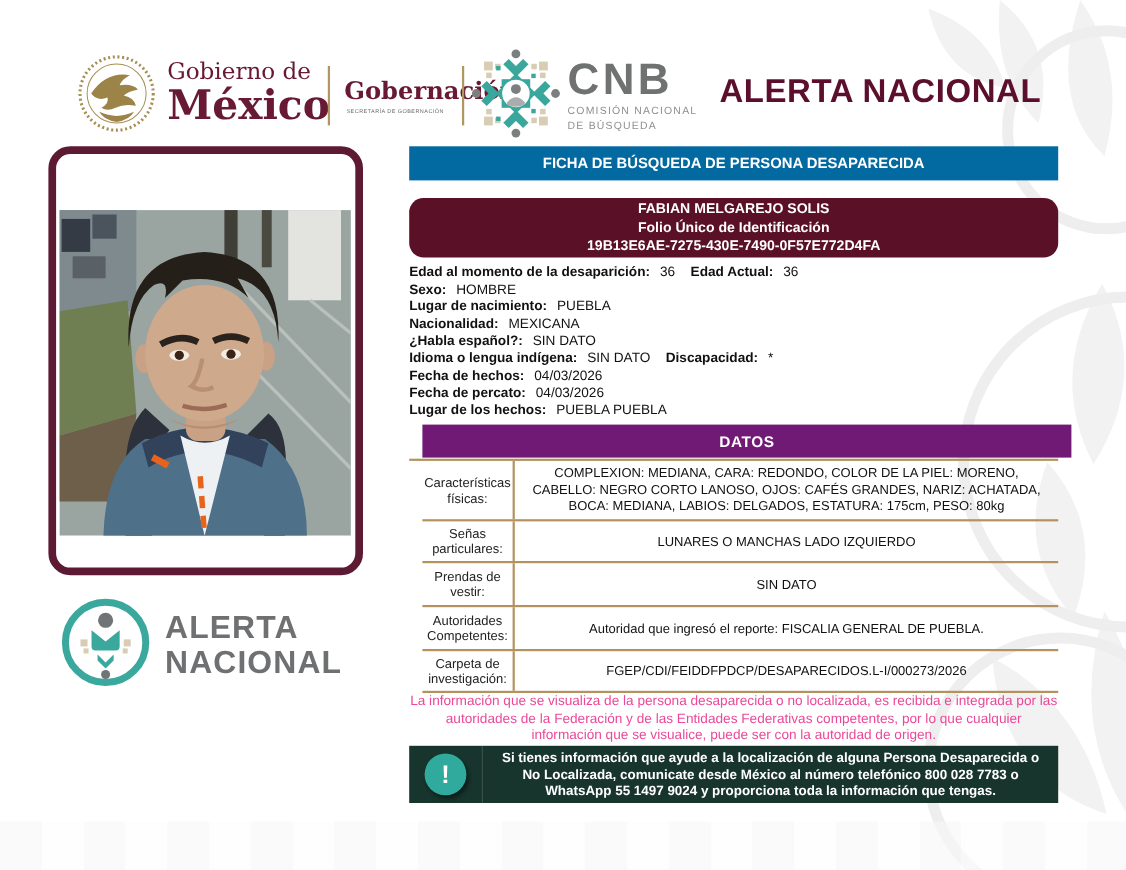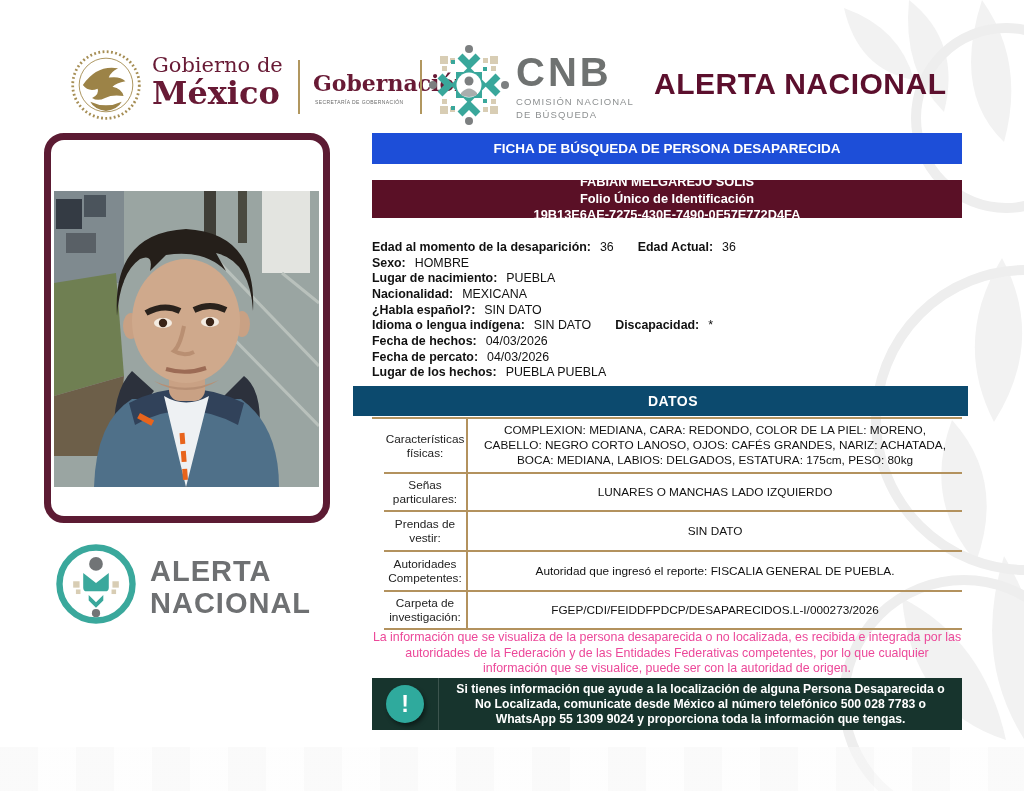--- a/index.html
+++ b/index.html
@@ -7,55 +7,55 @@
         font-family:"Liberation Sans",sans-serif;overflow:hidden;}
   
   .ornament{position:absolute;top:0;right:0;width:320px;height:791px;z-index:0;}
   .bottom-mosaic{position:absolute;left:0;bottom:0;width:1024px;height:44px;z-index:0;
         background:repeating-linear-gradient(90deg,#f7f7f7 0 38px,#fdfdfd 38px 76px);opacity:.65;}
   .content{position:absolute;inset:0;z-index:1;}
   
   .header-eagle{position:absolute;left:64px;top:48px;width:84px;height:74px;}
   .gob-text{position:absolute;left:152px;top:55px;color:#681a35;font-family:"DejaVu Serif",serif;line-height:1;}
   .gob-line1{font-size:21px;}
-  .gob-line2{font-size:32px;font-weight:bold;margin-top:1px;}
+  .gob-line2{font-size:37px;font-weight:bold;margin-top:1px;}
   .hdr-div{position:absolute;top:60px;width:1.5px;height:54px;background:#b1975f;}
   .div1{left:298px}.div2{left:420px}
   .gobernacion{position:absolute;left:313px;top:70px;font-family:"DejaVu Serif",serif;
         color:#681a35;font-size:22px;font-weight:bold;}
   .gobernacion-sub{position:absolute;left:315px;top:99px;font-size:5px;color:#6b6b6b;letter-spacing:.4px;}
   .cnb-logo{position:absolute;left:427px;top:43px;width:84px;height:84px;}
   .cnb-text{position:absolute;left:516px;top:52px;color:#6f7271;}
   .cnb-acronym{font-size:40px;font-weight:bold;letter-spacing:3px;line-height:1;}
   .cnb-sub{font-size:9.5px;letter-spacing:1.1px;color:#8d9091;margin-top:4px;line-height:1.35;}
   .alert-title{position:absolute;left:654px;top:67px;font-size:30px;font-weight:bold;
         color:#5c0f2d;letter-spacing:.5px;}
   
   .photo-frame{position:absolute;left:44px;top:133px;width:272px;height:376px;
         border:7px solid #5c1b33;border-radius:20px;background:#fff;}
   .photo-img{position:absolute;left:3px;top:51px;width:265px;height:296px;}
   .alerta-logo-svg{position:absolute;left:54px;top:540px;width:84px;height:88px;}
   .alerta-logo-text{position:absolute;left:150px;top:556px;font-size:29px;font-weight:bold;
         color:#6e7072;letter-spacing:1px;line-height:1.1;}
   
-  .bar-green{position:absolute;left:372px;top:133px;width:590px;height:31px;background:#1d4ed8;
+  .bar-green{position:absolute;left:372px;top:133px;width:590px;height:31px;background:#0369a1;
         color:#fff;font-weight:bold;font-size:13.5px;display:flex;align-items:center;justify-content:center;}
-  .bar-maroon{position:absolute;left:372px;top:180px;width:590px;height:38px;background:#5a1026;
+  .bar-maroon{position:absolute;left:372px;top:180px;width:590px;height:54px;background:#5a1026;
         color:#fff;font-weight:bold;font-size:12.8px;display:flex;flex-direction:column;
-        align-items:center;justify-content:center;line-height:16.5px;text-align:center;}
+        align-items:center;justify-content:center;line-height:16.5px;text-align:center;border-radius:13px;}
   
   .fields{position:absolute;left:372px;top:239px;width:590px;font-size:12.4px;color:#111;}
   .field-row{height:15.7px;display:flex;align-items:center;white-space:nowrap;}
   .fl{font-weight:bold;}
   .fv{margin-left:9px;}
-  .pair2{margin-left:24px;}
-  
-  .bar-datos{position:absolute;left:353px;top:386px;width:590px;height:30px;background:#0c4a6e;
+  .pair2{margin-left:14px;}
+  
+  .bar-datos{position:absolute;left:384px;top:386px;width:590px;height:30px;background:#701a75;
         color:#fff;font-weight:bold;font-size:14px;letter-spacing:.5px;
-        display:flex;align-items:center;justify-content:center;padding-left:25px;}
+        display:flex;align-items:center;justify-content:center;}
   .table{position:absolute;left:372px;top:417px;width:590px;border-top:2px solid #b3925e;}
   .trow{display:flex;border-bottom:2px solid #b3925e;align-items:stretch;margin-left:12px;}
   .tlabel{width:78px;display:flex;align-items:center;justify-content:center;text-align:center;
         font-size:11.8px;color:#222;padding:4px 2px;line-height:14px;}
   .tdiv{width:2px;background:#b3925e;}
   .tvalue{flex:1;display:flex;align-items:center;justify-content:center;text-align:center;
         font-size:11.8px;color:#111;padding:4px 14px;line-height:15px;}
   .r1{min-height:48px}.r2{min-height:36px}.r3{min-height:38px}.r4{min-height:38px}.r5{min-height:36px}
   
   .disclaimer{position:absolute;left:372px;top:630px;width:590px;text-align:center;
@@ -306,17 +306,17 @@
         <div class="tvalue">FGEP/CDI/FEIDDFPDCP/DESAPARECIDOS.L-I/000273/2026</div>
       </div>
     </div>
 
     <div class="disclaimer">La información que se visualiza de la persona desaparecida o no localizada, es recibida e integrada por las autoridades de la Federación y de las Entidades Federativas competentes, por lo que cualquier información que se visualice, puede ser con la autoridad de origen.</div>
 
     <div class="alert-box">
       <div class="alert-icon-wrap">
         <div class="alert-icon">!</div>
       </div>
-      <div class="alert-text">Si tienes información que ayude a la localización de alguna Persona Desaparecida o No Localizada, comunicate desde México al número telefónico 500 028 7783 o WhatsApp 55 1309 9024 y proporciona toda la información que tengas.</div>
+      <div class="alert-text">Si tienes información que ayude a la localización de alguna Persona Desaparecida o No Localizada, comunicate desde México al número telefónico 800 028 7783 o WhatsApp 55 1497 9024 y proporciona toda la información que tengas.</div>
     </div>
 
   </div>
 </div>
 
 </body></html>

